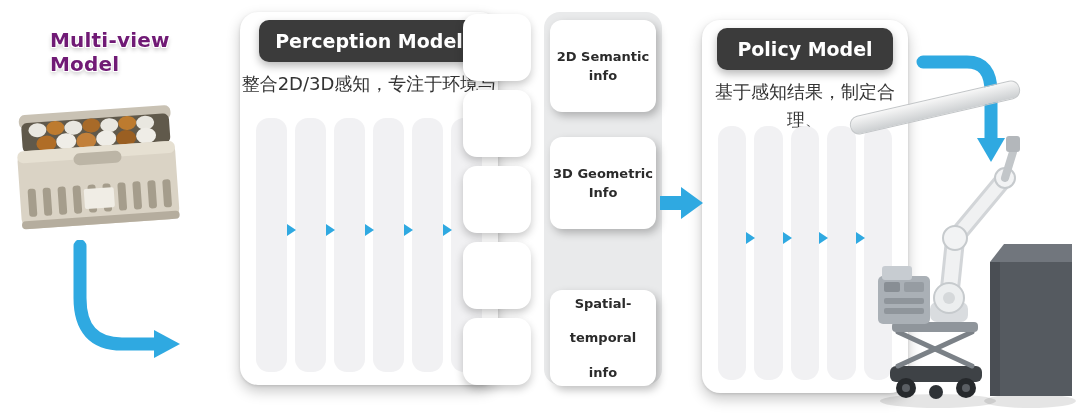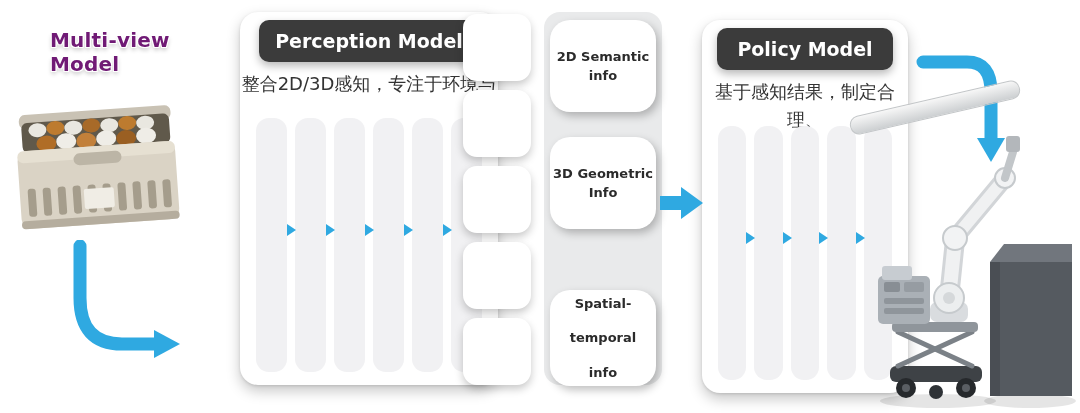--- a/index.html
+++ b/index.html
@@ -54,21 +54,21 @@
     border-top:6px solid transparent; border-bottom:6px solid transparent;
   }
 
   
   .token-col { position:absolute; left:463px; top:14px; width:68px; height:371px; display:flex; flex-direction:column; gap:9px; }
   .token { flex:1; background:#fff; border-radius:14px; box-shadow:0 4px 9px rgba(0,0,0,.22); }
 
   
   .info-strip { position:absolute; left:544px; top:12px; width:118px; height:373px; background:var(--strip-gray); border-radius:16px; }
   .info-box {
-    position:absolute; left:6px; width:106px; background:#fff; border-radius:20px;
+    position:absolute; left:6px; width:106px; background:#fff; border-radius:12px;
     box-shadow:3px 4px 8px rgba(0,0,0,.25);
     display:flex; flex-direction:column; justify-content:center; text-align:center;
     font-weight:bold; font-size:13px; color:#2b2b2b; line-height:1.5;
   }
   .info-box-1 { top:8px;   height:92px; }
   .info-box-2 { top:125px; height:92px; }
   .info-box-3 { top:278px; height:96px;gap:15px; }
 </style>
 </head>
 <body>

